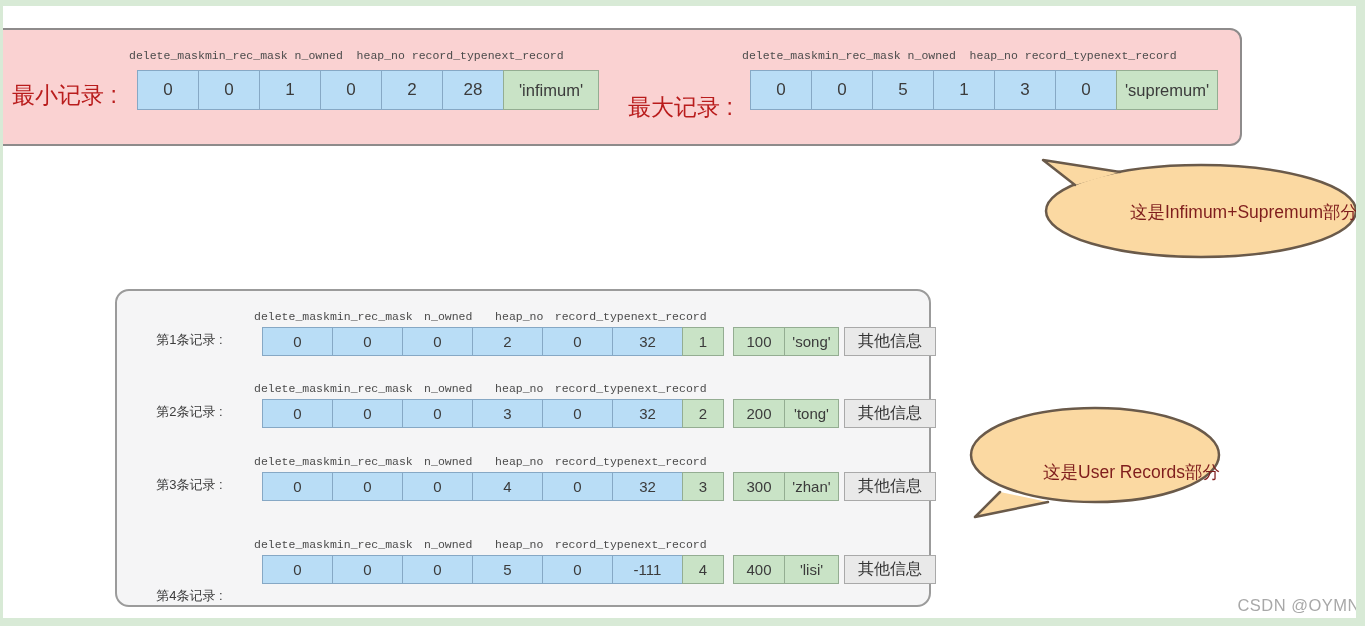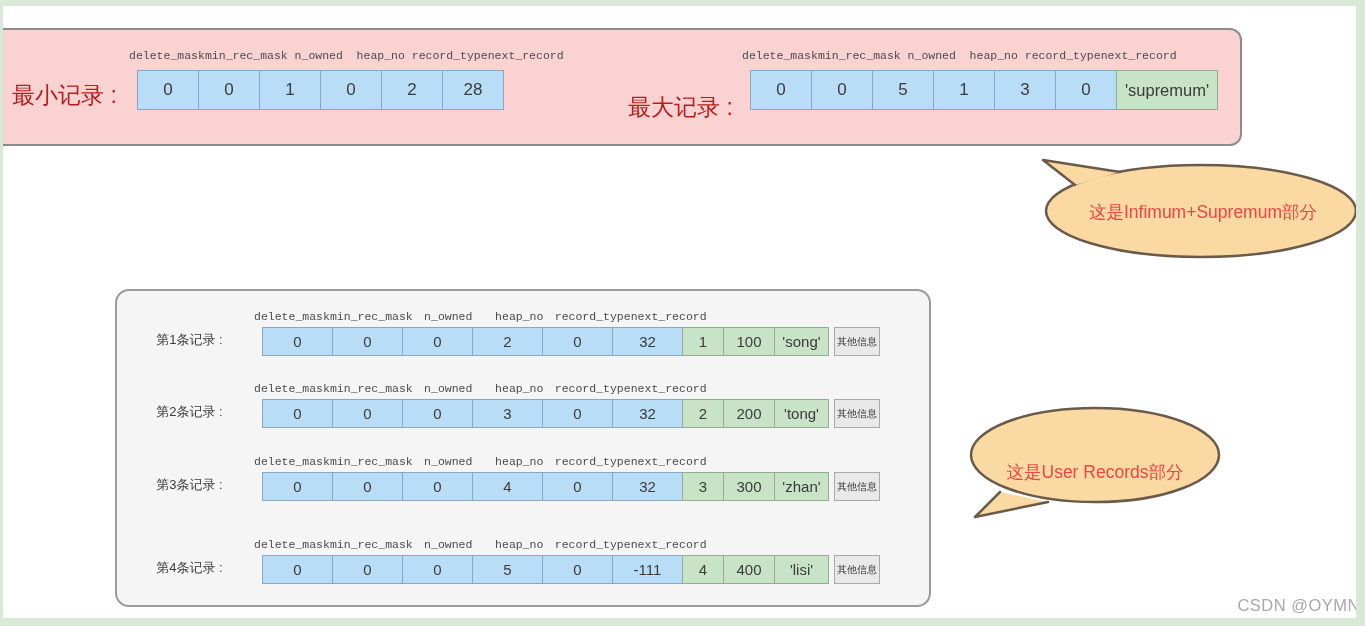--- a/index.html
+++ b/index.html
@@ -15,31 +15,31 @@
   .hdrs{position:absolute;display:flex;font-size:11.5px;color:#4b4b4b;}
   .hdrs span{flex:0 0 62px;display:flex;justify-content:center;white-space:nowrap;font-family:Liberation Mono, monospace;}
   .u-hdrs span{flex:0 0 71px;}
   .cells{position:absolute;display:flex;}
   .cell{display:flex;align-items:center;justify-content:center;border:1px solid #86a8c5;
         margin-right:-1px;box-sizing:border-box;color:#3b3b3b;}
   .tblue{width:62px;height:40px;background:#b9ddf6;font-size:17px;}
   .tgreen{height:40px;background:#c9e3c6;border-color:#94ad92;font-size:16.5px;z-index:2;}
   .ublue{width:71px;height:29px;background:#b9ddf6;font-size:15px;}
   .ugreen{height:29px;background:#c9e3c6;border-color:#94ad92;font-size:15px;z-index:2;}
-  .w42{width:42px;} .w52{width:52px;} .w55{width:55px;}
-  .ugray{width:46px;height:29px;background:#e9e9e9;border-color:#a9a9a9;font-size:10px;
+  .w42{width:42px;} .w52{width:52px;margin-left:10px;} .w55{width:55px;}
+  .ugray{width:92px;height:29px;background:#e9e9e9;border-color:#a9a9a9;font-size:16px;
          margin-left:6px;color:#333;z-index:3;text-align:center;}
 
   
   .panel{position:absolute;left:115px;top:289px;width:816px;height:318px;background:#f5f5f6;
          border:2px solid #9b9b9b;border-radius:14px;box-sizing:border-box;}
   .u-label{position:absolute;left:142px;width:95px;text-align:center;font-size:13px;color:#3c3c3c;white-space:nowrap;}
 
   .bubble-svg{position:absolute;z-index:5;}
-  .bubble-text{position:absolute;text-align:center;font-size:17.5px;color:#ef4444;z-index:6;white-space:nowrap;}
+  .bubble-text{position:absolute;text-align:right;font-size:17.5px;color:#7f1d1d;z-index:6;white-space:nowrap;}
 
   .watermark{position:absolute;left:1160px;top:596px;width:200px;text-align:right;
              font-size:16.5px;color:#a8a8a8;letter-spacing:0.5px;z-index:6;}
 </style>
 </head>
 <body>
 
 <div class="page">
   <div class="frame"></div>
 
@@ -54,20 +54,21 @@
     <span>record_type</span>
     <span>next_record</span>
   </div>
   <div class="cells" style="left:137px;top:70px">
     <div class="cell tblue">0</div>
     <div class="cell tblue">0</div>
     <div class="cell tblue">1</div>
     <div class="cell tblue">0</div>
     <div class="cell tblue">2</div>
     <div class="cell tblue">28</div>
+    <div class="cell tgreen" style="width:96px">'infimum'</div>
   </div>
 
   <span class="rec-label" style="left:628px;top:92px">最大记录 :</span>
   <div class="hdrs" style="left:742px;top:49px">
     <span>delete_mask</span>
     <span>min_rec_mask</span>
     <span>n_owned</span>
     <span>heap_no</span>
     <span>record_type</span>
     <span>next_record</span>
@@ -156,21 +157,21 @@
       <div class="cell ublue">0</div>
       <div class="cell ublue">32</div>
       <div class="cell ugreen w42">3</div>
       <div class="cell ugreen w52">300</div>
       <div class="cell ugreen w55">'zhan'</div>
       <div class="cell ugray">其他信息</div>
     </div>
   </div>
 
   <div>
-    <span class="u-label" style="top:559px">第4条记录 :</span>
+    <span class="u-label" style="top:587px">第4条记录 :</span>
     <div class="hdrs u-hdrs" style="left:254px;top:538px">
       <span>delete_mask</span>
       <span>min_rec_mask</span>
       <span>n_owned</span>
       <span>heap_no</span>
       <span>record_type</span>
       <span>next_record</span>
     </div>
     <div class="cells" style="left:262px;top:555px">
       <div class="cell ublue">0</div>

